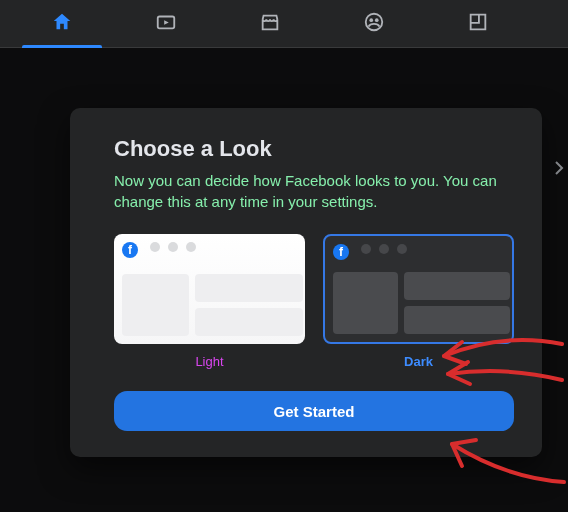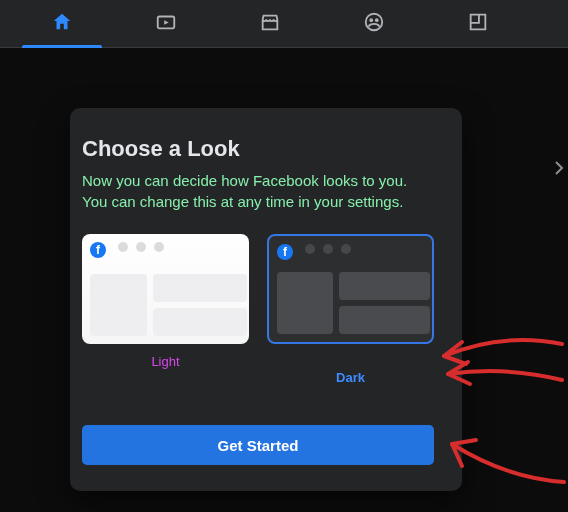--- a/index.html
+++ b/index.html
@@ -46,24 +46,24 @@
     position: absolute;
     inset: 48px 0 0 0;
     background: rgba(0,0,0,0.5);
   }
 
   
   .modal {
     position: absolute;
     left: 70px;
     top: 108px;
-    width: 392px;
+    width: 472px;
     background: #242526;
     border-radius: 10px;
-    padding: 28px 28px 26px 12px;
+    padding: 28px 28px 26px 44px;
     box-shadow: 0 12px 30px rgba(0,0,0,.55);
   }
   .modal-title {
     color: #e4e6eb;
     font-size: 22px;
     font-weight: 700;
     margin-bottom: 8px;
   }
   .modal-desc {
     color: #86efac;
@@ -127,30 +127,30 @@
   .option-dark  .tiles > div { background: #4a4b4e; }
   .tiles > div:nth-child(1) { grid-row: 1/3; }
 
   .option-label {
     text-align: center;
     font-size: 13px;
     padding-top: 10px;
     font-weight: 500;
   }
   .option-light .option-label { color: #d946ef; }
-  .option-dark  .option-label { color: #3d8cff; font-weight: 600; margin-top: 16px; }
+  .option-dark  .option-label { color: #3d8cff; font-weight: 600; }
 
   .cta {
     width: 100%;
     height: 40px;
-    margin-top: 30px;
+    margin-top: 12px;
     background: #2374e1;
     color: #ffffff;
     border: none;
-    border-radius: 5px;
+    border-radius: 13px;
     font-size: 15px;
     font-weight: 600;
     cursor: pointer;
   }
 
   
   .anno {
     position: absolute;
     stroke: #d82d2d;
     fill: none;

